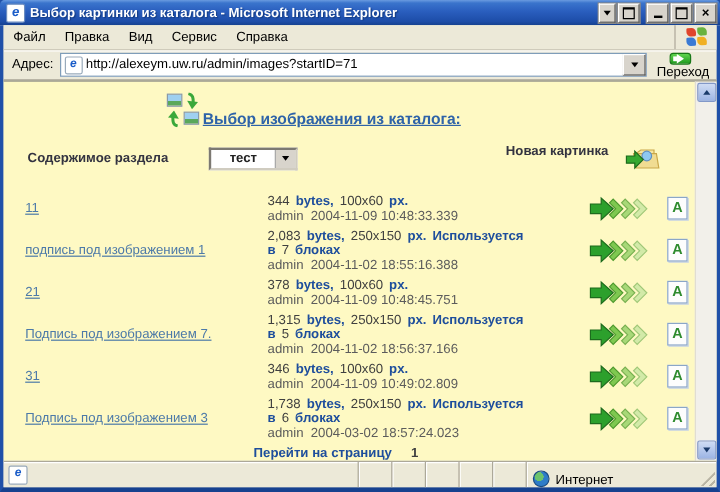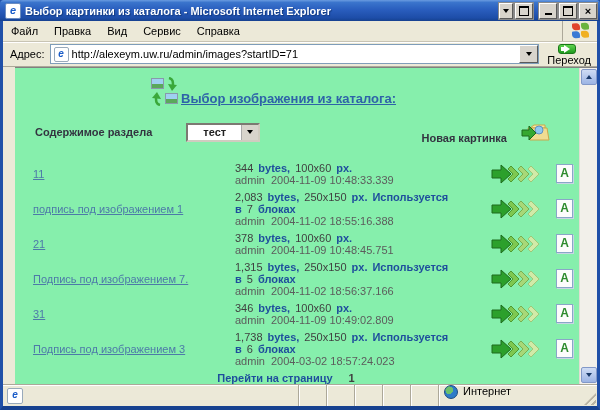--- a/index.html
+++ b/index.html
@@ -42,34 +42,34 @@
   .addr-input{flex:1;border:0;outline:0;font-family:"Liberation Sans",sans-serif;font-size:11px;color:#000;padding:0;background:transparent;min-width:0;}
   .addr-drop{width:17px;height:16px;background:#d8d4cc;border:1px solid;border-color:#fff #5a5a5a #5a5a5a #fff;
     display:flex;align-items:center;justify-content:center;flex:0 0 auto;}
   .go-btn{display:flex;align-items:center;margin-left:4px;padding:0 4px;height:20px;flex-direction:column;}
   .go-ico{width:16px;height:16px;border-radius:3px;background:linear-gradient(180deg,#5fd44e,#1e9a1e);border:1px solid #187818;
     display:flex;align-items:center;justify-content:center;margin-right:4px;}
   .go-arrow{width:0;height:0;border-top:4px solid transparent;border-bottom:4px solid transparent;border-left:6px solid #fff;position:relative;}
   .go-arrow::before{content:"";position:absolute;left:-9px;top:-2px;width:4px;height:4px;background:#fff;}
   .go-label{color:#000;}
   
-  .content{flex:1;display:flex;min-height:0;border-top:1px solid #808080;background:#86efac;margin-left:12px;}
+  .content{flex:1;display:flex;min-height:0;border-top:1px solid #808080;background:#fef9c3;}
   .page{flex:1;padding:8px 0 0 18px;overflow:hidden;position:relative;}
   
   .hdr{display:flex;align-items:flex-end;margin-left:117px;margin-bottom:4px;}
   .swapgrid{display:grid;grid-template-columns:14px 14px;grid-template-rows:15px 15px;align-items:center;justify-items:center;margin-right:3px;}
   .imgico{width:13px;height:11px;border:1px solid #8899aa;background:linear-gradient(180deg,#9fd0f0 0 55%,#5aa85a 55% 100%);box-sizing:border-box;}
   .heading{font-size:13px;font-weight:bold;color:#2e63a8;text-decoration:underline;line-height:15px;}
   
   .filter{display:flex;align-items:center;margin-top:14px;margin-right:28px;}
   .flabel{font-weight:bold;color:#333340;margin-left:2px;}
   .selbox{margin-left:34px;width:74px;height:19px;border:2px inset #d0ccc0;background:#fff;display:flex;align-items:center;box-sizing:border-box;}
   .selval{flex:1;text-align:center;font-weight:bold;color:#222;}
   .selbtn{width:16px;height:100%;background:#d8d4cc;border-left:1px solid #aaa;display:flex;align-items:center;justify-content:center;}
-  .newpic{margin-left:auto;display:flex;align-items:flex-end;}
+  .newpic{margin-left:auto;display:flex;align-items:flex-start;}
   .newpic-label{font-weight:bold;color:#333340;margin-right:14px;}
   
   .rows{margin-top:12px;}
   .row{display:flex;align-items:center;height:35px;margin-right:6px;}
   .rlink{flex:0 0 202px;color:#4d7aa8;text-decoration:underline;cursor:pointer;}
   .rmid{flex:1;line-height:12px;}
   .line1 span{margin-right:5px;}
   .num{color:#3f3f3f;}
   .navy{color:#1e4e9c;font-weight:bold;}
   .line2{color:#5c5c5c;}
@@ -87,21 +87,21 @@
     display:flex;align-items:center;justify-content:center;box-sizing:border-box;}
   .tri-up{width:0;height:0;border-left:3px solid transparent;border-right:3px solid transparent;border-bottom:4px solid #1a3a6a;}
   .tri-dn{width:0;height:0;border-left:3px solid transparent;border-right:3px solid transparent;border-top:4px solid #1a3a6a;}
   
   .statusbar{height:21px;flex:0 0 21px;display:flex;align-items:stretch;background:#ece9d8;border-top:1px solid #aca899;box-shadow:inset 0 1px 0 #fff;}
   .sb-ico{flex:0 0 24px;display:flex;align-items:center;justify-content:center;}
   .sb-ie{width:14px;height:14px;background:#fff;border:1px solid #9ab;border-radius:2px;color:#1a5cc8;
     font-weight:bold;font-style:italic;font-size:10px;line-height:12px;text-align:center;}
   .sb-main{flex:1;}
   .sb-cell{flex:0 0 27px;border-left:1px solid #aca899;box-shadow:inset 1px 0 0 #fff;}
-  .sb-zone{flex:0 0 138px;border-left:1px solid #aca899;box-shadow:inset 1px 0 0 #fff;display:flex;align-items:flex-start;padding-left:5px;color:#000;}
+  .sb-zone{flex:0 0 138px;border-left:1px solid #aca899;box-shadow:inset 1px 0 0 #fff;display:flex;align-items:flex-end;padding-left:5px;color:#000;}
   .globe{width:12px;height:12px;border-radius:50%;margin-right:5px;
     background:radial-gradient(circle at 35% 35%,#6cc26c 0 34%,#2e7cc8 35% 100%);border:1px solid #1a4a80;}
   .grip{flex:0 0 15px;position:relative;}
   .grip::after{content:"";position:absolute;right:1px;bottom:1px;width:12px;height:12px;
     background:repeating-linear-gradient(135deg,transparent 0 3px,#b8b4a4 3px 5px);
     clip-path:polygon(100% 0,100% 100%,0 100%);}
 </style>
 </head>
 <body>
 

